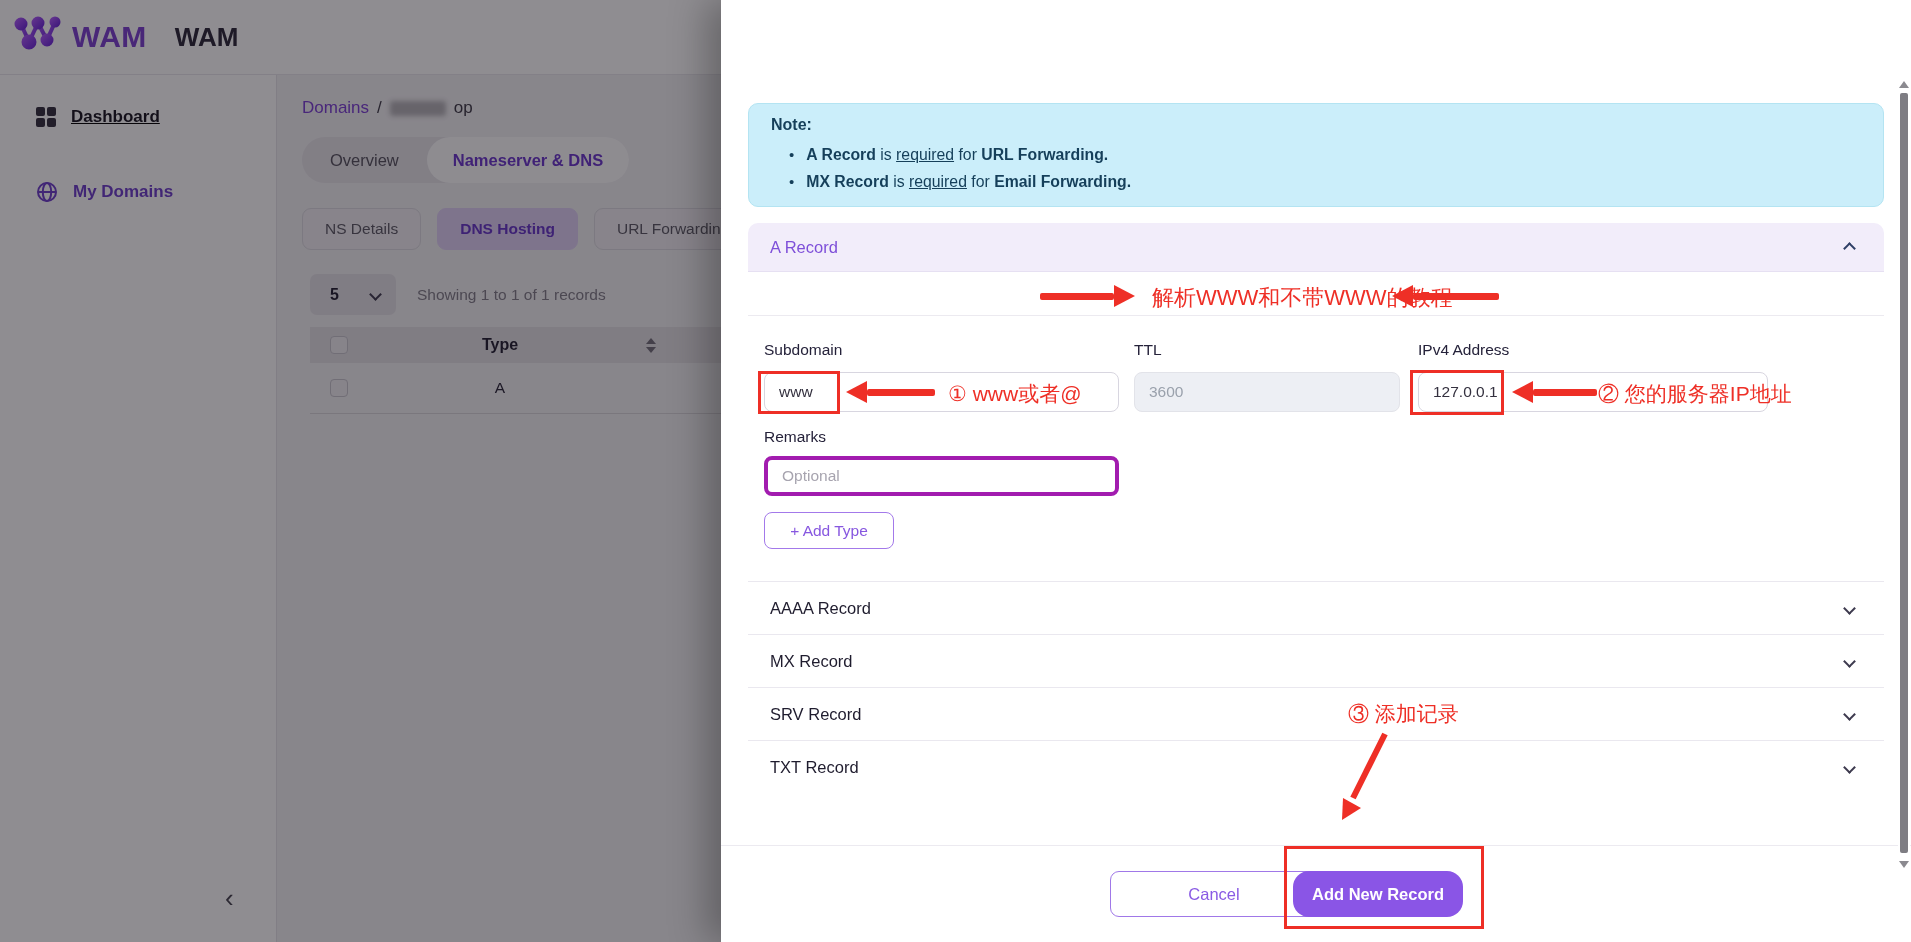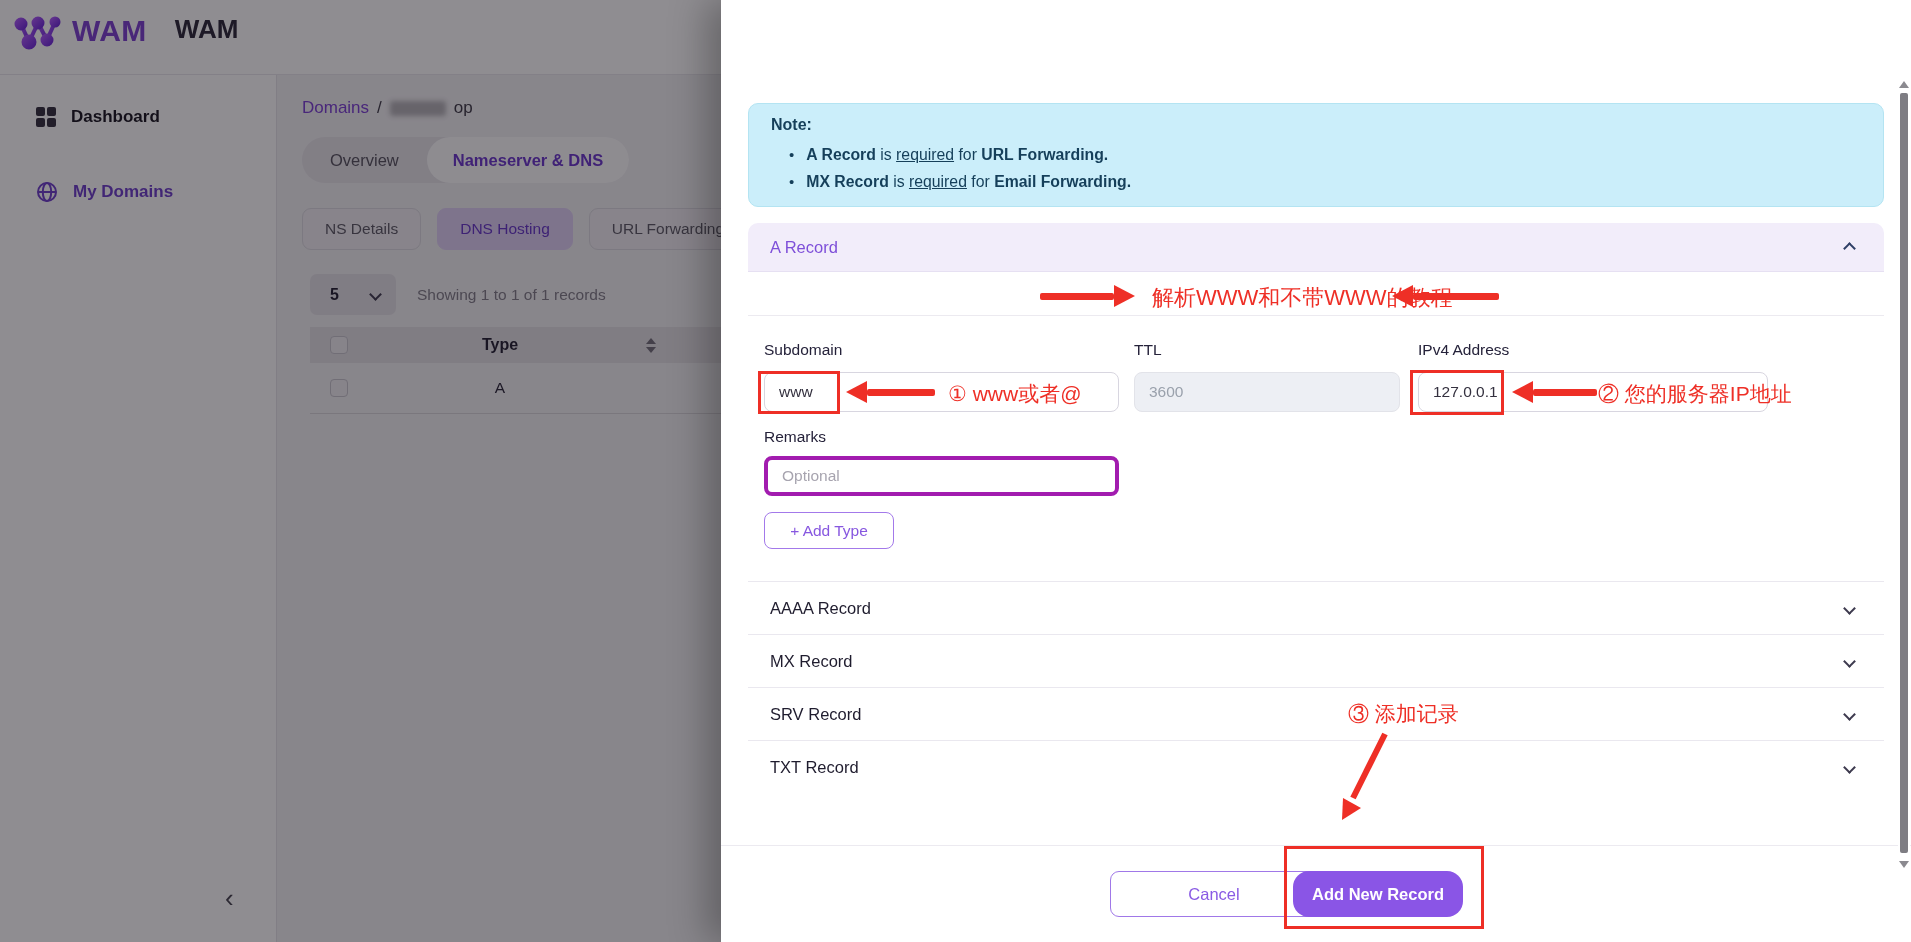--- a/index.html
+++ b/index.html
@@ -1,46 +1,46 @@
 <!DOCTYPE html>
 <html><head>
 <meta charset="utf-8">
 <style>
   * { margin:0; padding:0; box-sizing:border-box; }
   body { font-family:"Liberation Sans", sans-serif; background:#444; }
   .screen { position:relative; width:1911px; height:942px; overflow:hidden; background:#f2f1f4; }
 
   
   .topbar { position:absolute; left:0; top:0; width:1911px; height:75px; background:#fff; border-bottom:1px solid #e9e7ec; z-index:1; }
-  .logo-wrap { position:absolute; left:14px; top:14px; display:flex; align-items:flex-start; gap:10px; }
+  .logo-wrap { position:absolute; left:14px; top:14px; display:flex; align-items:center; gap:10px; }
   .logo-word { font-size:30px; font-weight:800; color:#7b3fd0; letter-spacing:.5px; }
   .app-name { font-size:26px; font-weight:700; color:#2b2738; margin-left:18px; }
 
   
   .sidebar { position:absolute; left:0; top:75px; width:277px; height:867px; background:#fff; border-right:1px solid #e5e3e8; z-index:1; }
   .side-item { position:absolute; left:36px; display:flex; align-items:center; gap:15px; cursor:pointer; }
   .side-item .lbl { font-size:17px; font-weight:700; color:#17141f; }
   .side-item.active .lbl { color:#6d3dcb; }
-  .side-item-1 { top:32px; }
+  .side-item-1 { top:32px;text-decoration:underline; }
   .side-item-2 { top:106px; }
   .grid-ico { width:20px; height:20px; display:grid; grid-template-columns:9px 9px; grid-template-rows:9px 9px; gap:2px; }
   .grid-ico i { background:#312e3d; border-radius:2px; }
   .collapse-btn { position:absolute; left:225px; top:813px; font-size:26px; color:#45424e; cursor:pointer; line-height:20px; }
 
   
   .content { position:absolute; left:277px; top:75px; right:0; bottom:0; z-index:1; }
   .breadcrumb { position:absolute; left:25px; top:23px; font-size:17px; color:#3c3945; display:flex; align-items:center; gap:8px; }
   .breadcrumb .root { color:#7b3fd4; cursor:pointer; }
   .blur-chip { display:inline-block; width:56px; height:15px; background:#b3b1b6; border-radius:3px; filter:blur(2.5px); }
   .tabs-pill { position:absolute; left:25px; top:62px; height:46px; background:#e6e4e9; border-radius:23px; display:flex; align-items:center;text-align:right; }
   .tab { padding:0 28px; height:46px; display:flex; align-items:center; font-size:16.5px; color:#55525e; cursor:pointer; }
   .tab.active { background:#fdfdfe; border-radius:23px; color:#6b36cc; font-weight:700; padding:0 26px; }
   .subtabs { position:absolute; left:25px; top:133px; display:flex; gap:16px; }
   .chip { height:42px; padding:0 22px; display:flex; align-items:center; border-radius:9px; font-size:15.5px; color:#5b5864; background:#f1eff3; border:1px solid #dbd9e0; cursor:pointer; }
-  .chip.active { background:#dfd0f6; border-color:#dfd0f6; color:#6636c9; font-weight:400; }
+  .chip.active { background:#dfd0f6; border-color:#dfd0f6; color:#6636c9; font-weight:700; }
   .chip.wide { width:178px; }
   .pp-select { position:absolute; left:33px; top:199px; width:86px; height:41px; background:#e3e1e6; border-radius:7px; display:flex; align-items:center; justify-content:space-between; padding:0 16px 0 20px; cursor:pointer; }
   .pp-select .val { font-size:16px; color:#211e30; font-weight:600; }
   .showing { position:absolute; left:140px; top:211px; font-size:15.5px; color:#807d88; }
   .thead { position:absolute; left:33px; top:252px; width:600px; height:36px; background:#e2e0e5; display:flex; align-items:center; }
   .cb { width:18px; height:18px; border:1.5px solid #c6c4cc; border-radius:4px; background:#f0eef2; cursor:pointer; }
   .thead .cb { margin-left:20px; }
   .th-type { position:absolute; left:150px; width:80px; text-align:center; font-size:16px; font-weight:700; color:#211e30; }
   .sort-ico { position:absolute; left:336px; display:flex; flex-direction:column; gap:3px; cursor:pointer; }
   .sort-ico .up { width:0; height:0; border-left:5px solid transparent; border-right:5px solid transparent; border-bottom:6px solid #716e79; }

